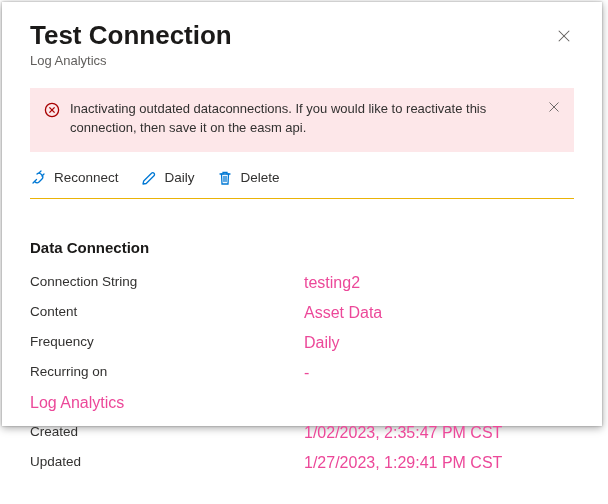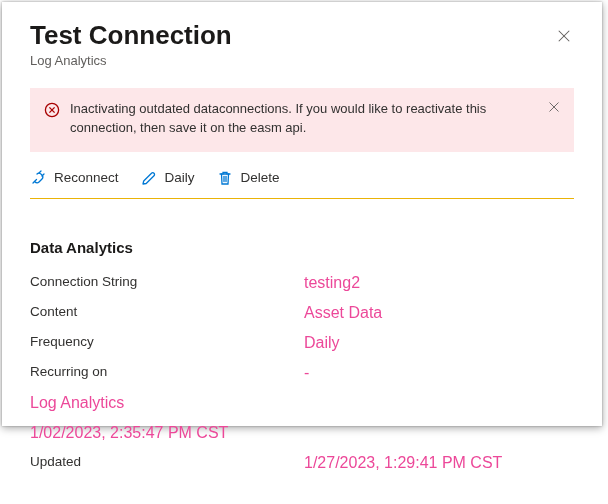--- a/index.html
+++ b/index.html
@@ -212,21 +212,21 @@
           <path d="M6 4 V2.5 H10 V4"></path>
           <path d="M4.5 4 L5 14 H11 L11.5 4"></path>
           <path d="M7 6.5 V11.5"></path>
           <path d="M9 6.5 V11.5"></path>
         </svg>
       </span>
       <span>Delete</span>
     </div>
   </div>
 
-  <div class="section-title">Data Analytics</div>
+  <div class="section-title">Data Connection</div>
 
   <div class="kv-list">
     <div class="kv-row">
       <div class="kv-label">Connection String</div>
       <div class="kv-value">testing2</div>
     </div>
     <div class="kv-row">
       <div class="kv-label">Content</div>
       <div class="kv-value">Asset Data</div>
     </div>
@@ -235,20 +235,21 @@
       <div class="kv-value">Daily</div>
     </div>
     <div class="kv-row">
       <div class="kv-label">Recurring on</div>
       <div class="kv-value">-</div>
     </div>
     <div class="kv-row">
       <div class="kv-value">Log Analytics</div>
     </div>
     <div class="kv-row">
+      <div class="kv-label">Created</div>
       <div class="kv-value">1/02/2023, 2:35:47 PM CST</div>
     </div>
     <div class="kv-row">
       <div class="kv-label">Updated</div>
       <div class="kv-value">1/27/2023, 1:29:41 PM CST</div>
     </div>
   </div>
 
 </div>
 

